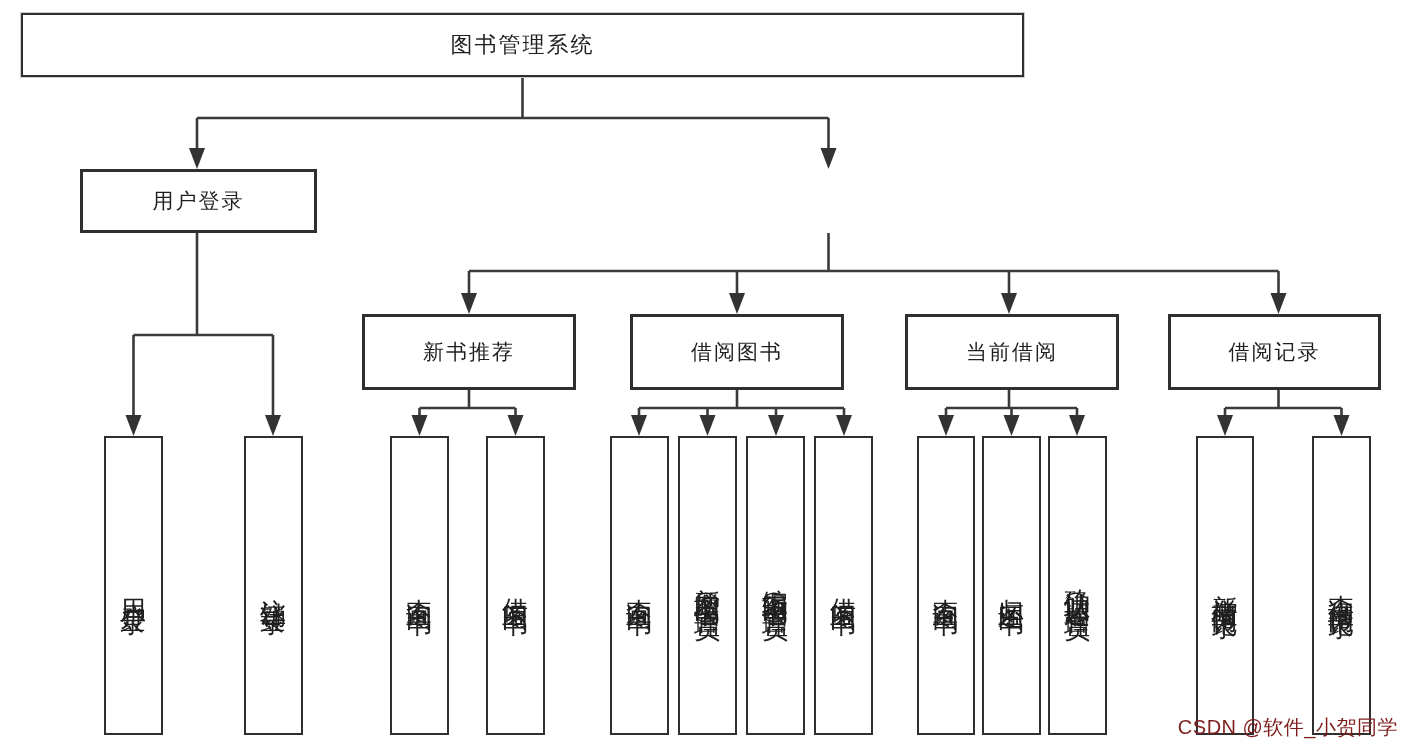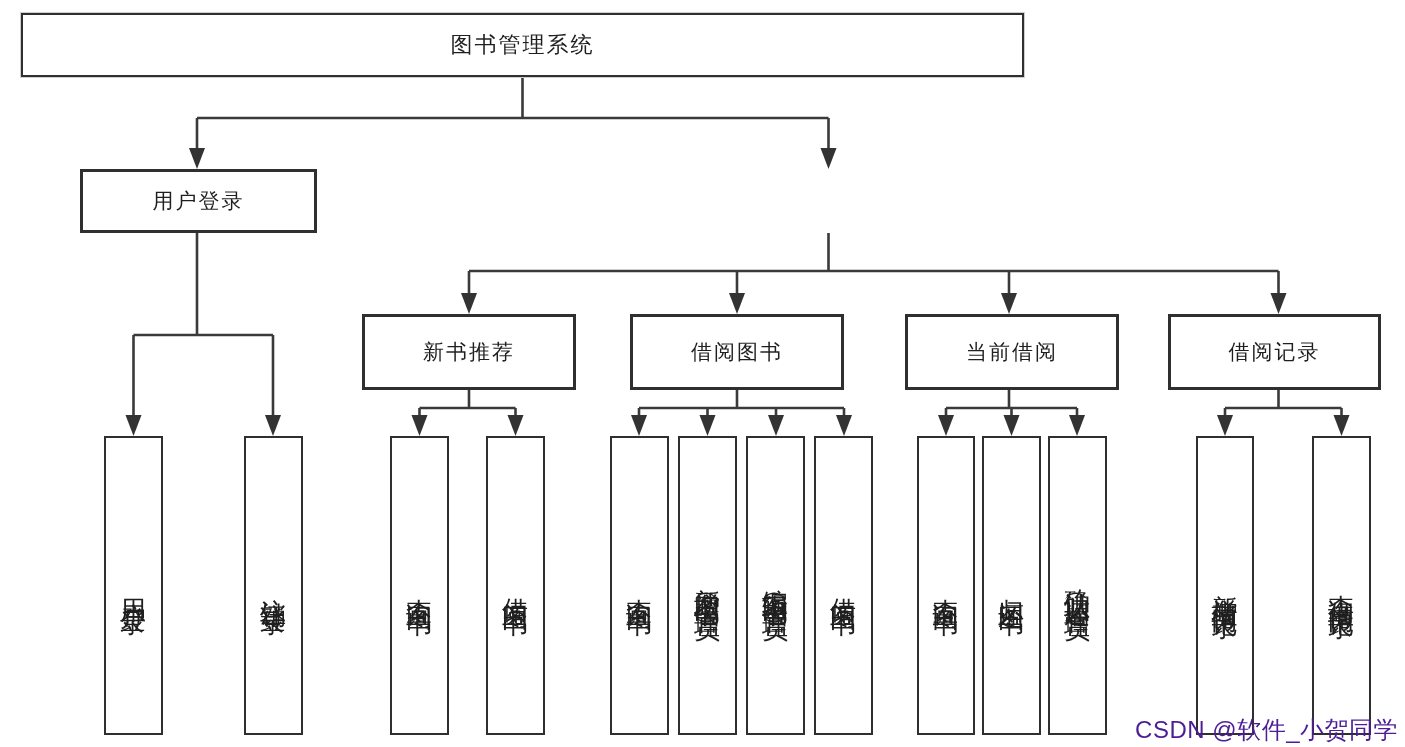--- a/index.html
+++ b/index.html
@@ -59,23 +59,23 @@
     text-orientation: mixed;
     font-size: 26px;
     letter-spacing: 4px;
     line-height: 1;
     white-space: nowrap;
   }
   #watermark {
     position: absolute;
     top: 714px;
     right: 7px;
-    font-size: 24px;
+    font-size: 20px;
     letter-spacing: 0.5px;
-    color: #4c1d95;
+    color: #7f1d1d;
     z-index: 5;
     white-space: nowrap;
   }
 </style>
 </head>
 <body>
 
 <div id="canvas">
 
   <svg id="connectors" viewBox="0 0 1405 747" xmlns="http://www.w3.org/2000/svg">

